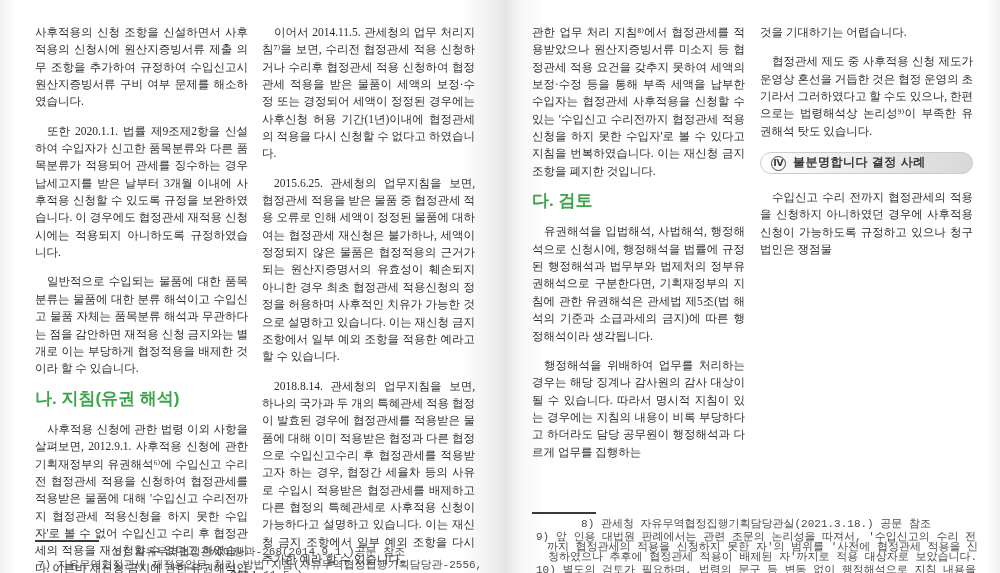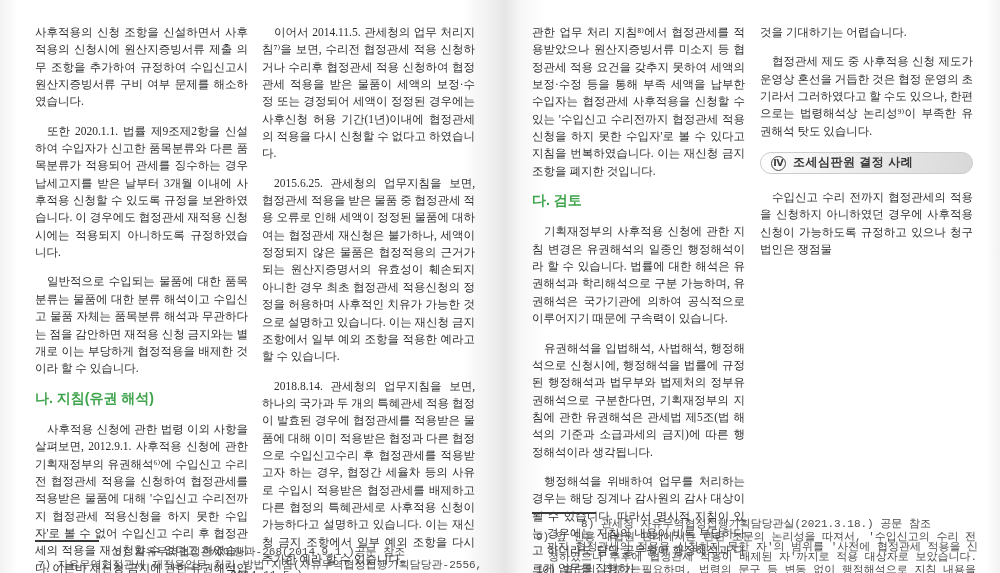--- a/index.html
+++ b/index.html
@@ -31,21 +31,21 @@
     text-align: justify; word-break: break-all;
   }
   .col-l1 { left: 35px; }
   .col-l2 { left: 262px; }
   .col-r1 { left: 532px; }
   .col-r2 { left: 760px; }
   .col p { margin: 0 0 12px 0; text-indent: 12px; }
   .col p.cont { text-indent: 0; }
   .subhead {
     font-family: "Liberation Sans", "DejaVu Sans", sans-serif;
-    font-weight: bold; font-size: 14px; color: #3ea44b;
+    font-weight: bold; font-size: 17px; color: #3ea44b;
     margin: 3px 0 14px 0; text-align: left;
   }
   .section-pill {
     display: flex; align-items: center; gap: 7px;
     height: 22px; padding: 0 10px;
     border: 1px solid #cccccc; border-radius: 12px;
     background: linear-gradient(100deg, #ffffff 0%, #ececec 45%, #d8d8d8 100%);
     margin: 4px 0 15px 0;
   }
   .section-badge {
@@ -94,31 +94,30 @@
 
 <div class="footnotes fn-left">
   <div class="fn-rule"></div>
   <p>6) 자유무역협정관세이행과-268(2014.9.1.)공문 참조</p>
   <p>7) 자유무역협정관세 재적용업무 처리 방법 지침(자유무역협정집행기획담당관-2556, 2014.11.5.)</p>
 </div>
 
 <div class="col col-r1">
   <p class="cont">관한 업무 처리 지침⁸⁾에서 협정관세를 적용받았으나 원산지증빙서류 미소지 등 협정관세 적용 요건을 갖추지 못하여 세액의 보정·수정 등을 통해 부족 세액을 납부한 수입자는 협정관세 사후적용을 신청할 수 있는 '수입신고 수리전까지 협정관세 적용신청을 하지 못한 수입자'로 볼 수 있다고 지침을 번복하였습니다. 이는 재신청 금지 조항을 폐지한 것입니다.</p>
   <div class="subhead">다. 검토</div>
-  <p>기획재정부의 사후적용 신청에 관한 지침 변경은 유권해석의 일종인 행정해석이라 할 수 있습니다. 법률에 대한 해석은 유권해석과 학리해석으로 구분 가능하며, 유권해석은 국가기관에 의하여 공식적으로 이루어지기 때문에 구속력이 있습니다.</p>
   <p>유권해석을 입법해석, 사법해석, 행정해석으로 신청시에, 행정해석을 법률에 규정된 행정해석과 법무부와 법제처의 정부유권해석으로 구분한다면, 기획재정부의 지침에 관한 유권해석은 관세법 제5조(법 해석의 기준과 소급과세의 금지)에 따른 행정해석이라 생각됩니다.</p>
   <p>행정해석을 위배하여 업무를 처리하는 경우는 해당 징계나 감사원의 감사 대상이 될 수 있습니다. 따라서 명시적 지침이 있는 경우에는 지침의 내용이 비록 부당하다고 하더라도 담당 공무원이 행정해석과 다르게 업무를 집행하는</p>
 </div>
 
 <div class="col col-r2">
   <p class="cont">것을 기대하기는 어렵습니다.</p>
   <p>협정관세 제도 중 사후적용 신청 제도가 운영상 혼선을 거듭한 것은 협정 운영의 초기라서 그러하였다고 할 수도 있으나, 한편으로는 법령해석상 논리성⁹⁾이 부족한 유권해석 탓도 있습니다.</p>
   <div class="section-pill">
     <span class="section-badge">Ⅳ</span>
-    <span class="section-title">조세심판원 결정 사례</span>
+    <span class="section-title">불분명합니다 결정 사례</span>
   </div>
   <p>수입신고 수리 전까지 협정관세의 적용을 신청하지 아니하였던 경우에 사후적용 신청이 가능하도록 규정하고 있으나 청구법인은 쟁점물</p>
 </div>
 
 <div class="footnotes fn-right">
   <div class="fn-rule"></div>
   <p>8) 관세청 자유무역협정집행기획담당관실(2021.3.18.) 공문 참조</p>
   <p>9) 앞 인용 대법원 판례에서는 관련 조문의 논리성을 따져서, '수입신고의 수리 전까지 협정관세의 적용을 신청하지 못한 자'의 범위를 '사전에 협정관세 적용을 신청하였으나 추후에 협정관세 적용이 배제된 자'까지로 적용 대상자로 보았습니다.</p>
   <p>10) 별도의 검토가 필요하며, 법령의 문구 등 변동 없이 행정해석으로 지침 내용을 번복하는 것은 행정해석의 오류에 해당합니다.</p>
 </div>

